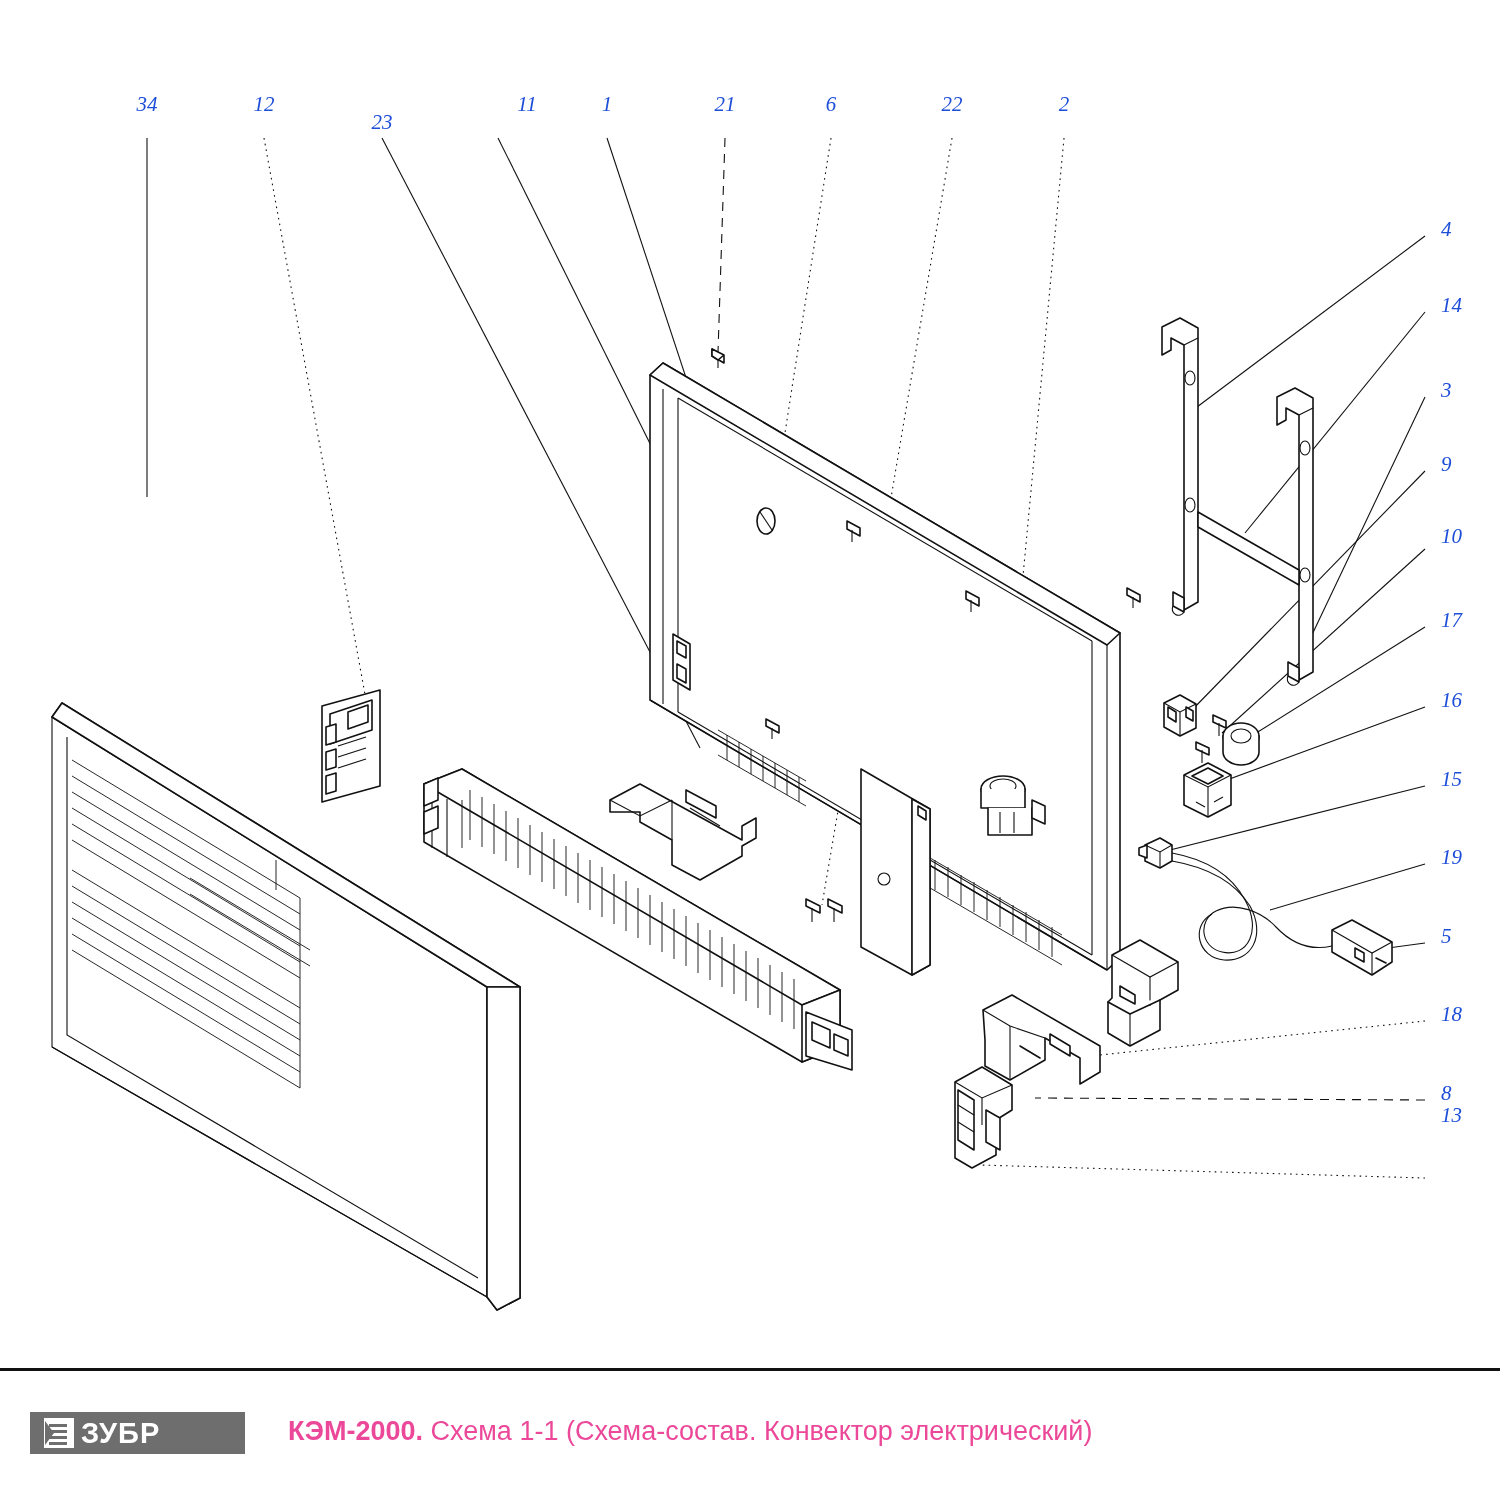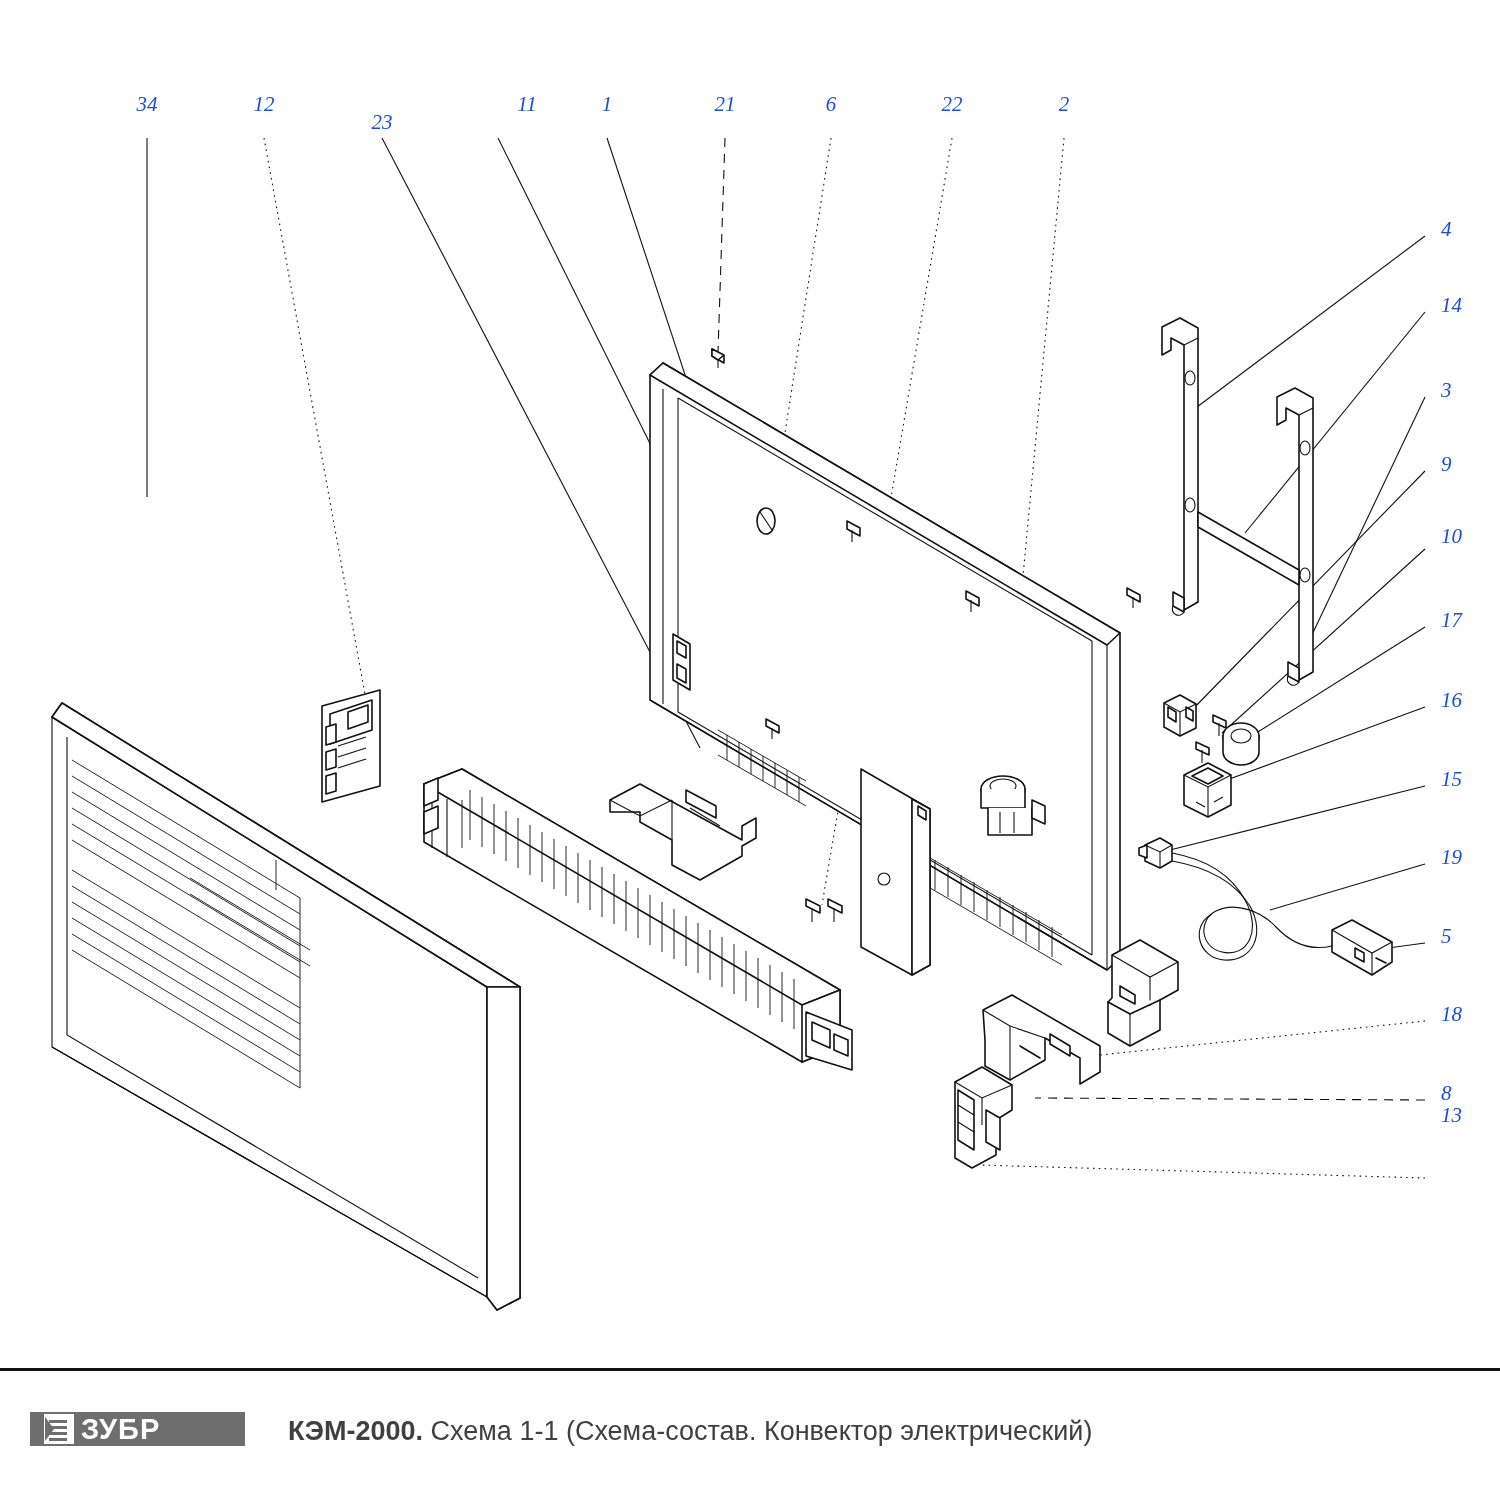--- a/index.html
+++ b/index.html
@@ -48,21 +48,21 @@
     top: 0;
     width: 1500px;
     height: 3px;
     background: #111111;
   }
   #logo-box {
     position: absolute;
     left: 30px;
     top: 44px;
     width: 215px;
-    height: 34px;
+    height: 42px;
     background: #6e6e6e;
     display: flex;
     align-items: center;
     gap: 7px;
     padding-left: 14px;
     box-sizing: border-box;
   }
   #logo-mark {
     width: 30px;
     height: 30px;
@@ -92,21 +92,21 @@
     font-family: "Liberation Sans", sans-serif;
     font-weight: bold;
     font-size: 29px;
     letter-spacing: 1px;
   }
   #footer-caption {
     position: absolute;
     left: 288px;
     top: 48px;
     font-size: 27px;
-    color: #404040;
+    color: #ec4899;
     white-space: nowrap;
   }
   #footer-caption .model {
     font-weight: bold;
   }
   #footer-caption .rest {
     font-weight: normal;
   }
 </style>
 </head>

